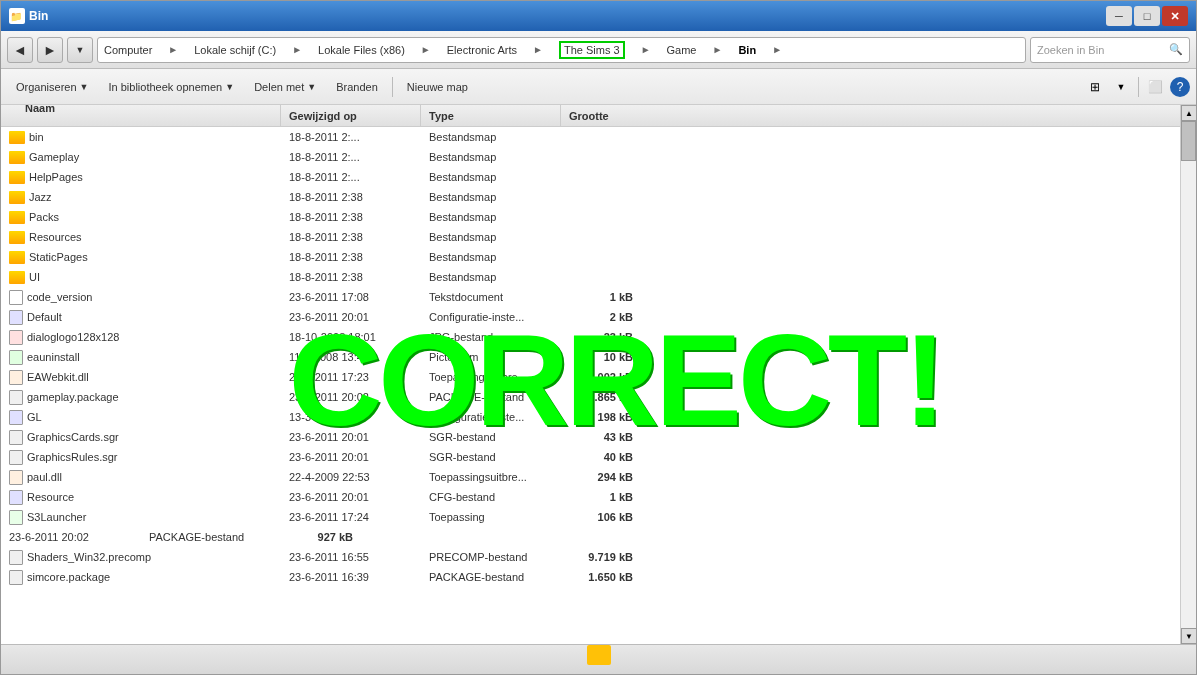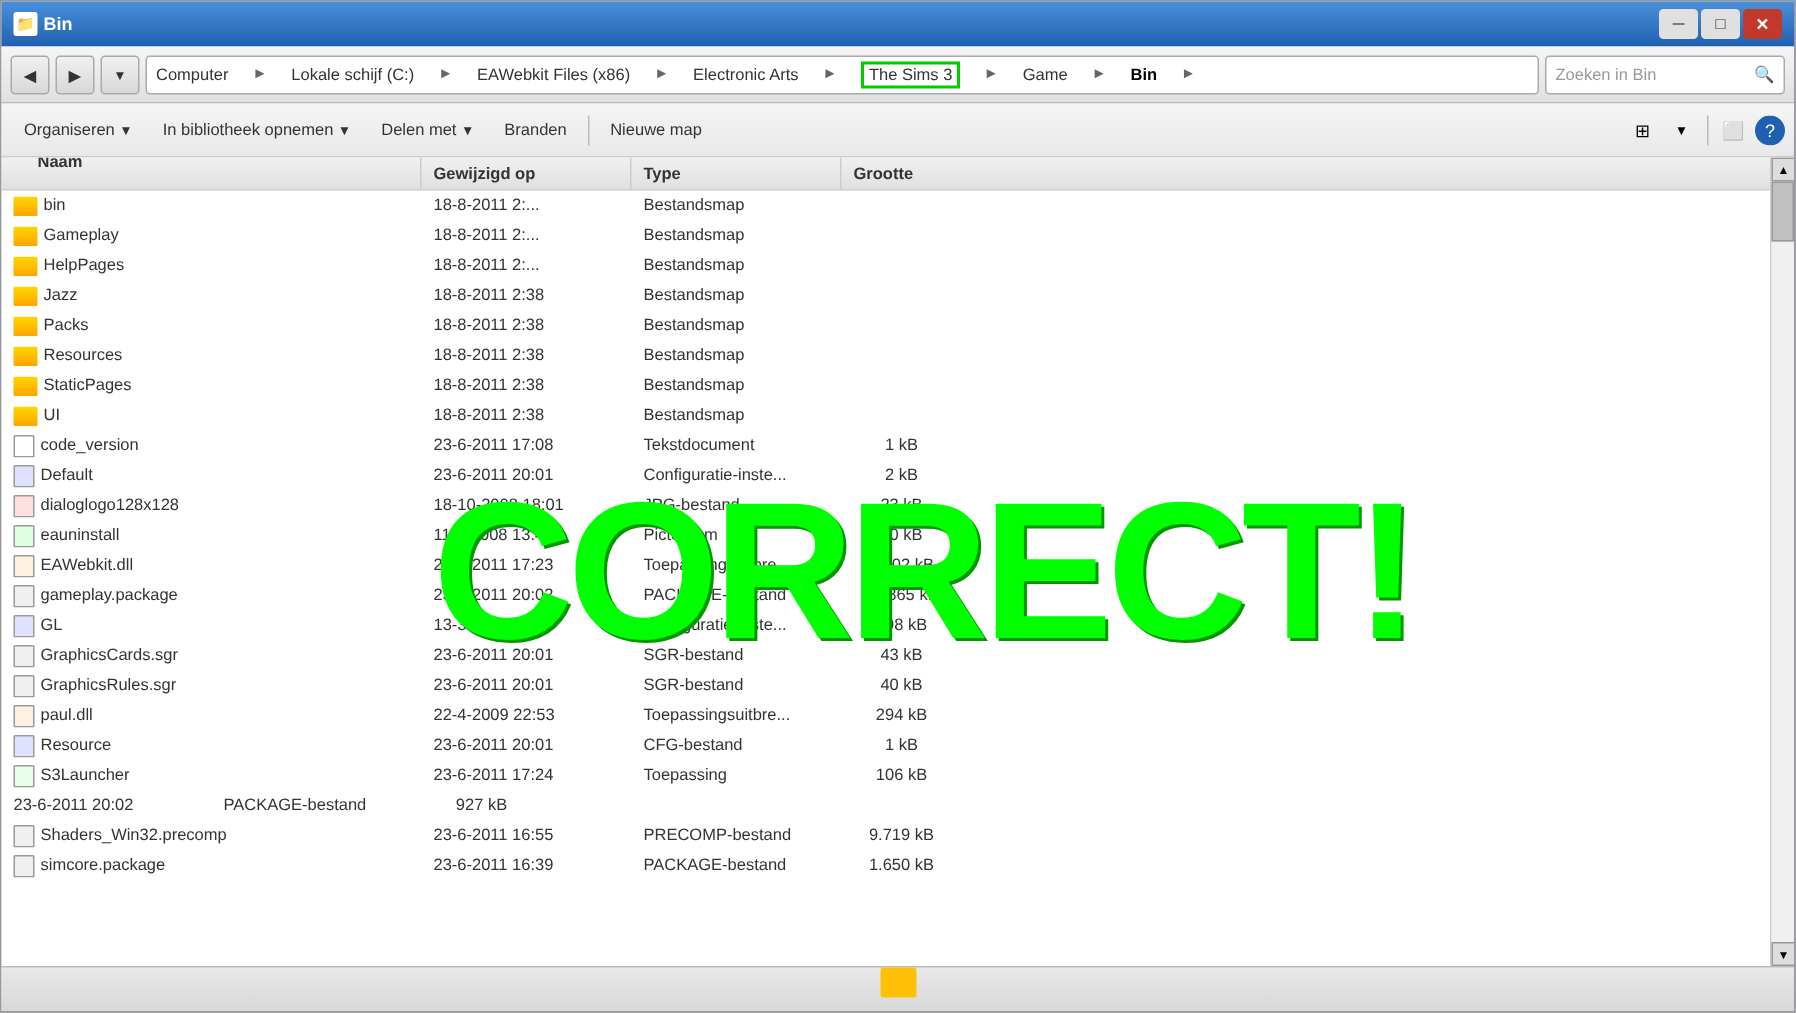--- a/index.html
+++ b/index.html
@@ -41,21 +41,21 @@
     .col-modified { width: 140px; padding: 0 8px; border-right: 1px solid #ccc; height: 100%; display: flex; align-items: center; }
     .col-type { width: 140px; padding: 0 8px; border-right: 1px solid #ccc; height: 100%; display: flex; align-items: center; }
     .col-size { width: 80px; padding: 0 8px; height: 100%; display: flex; align-items: center; }
 
     
     .file-list { flex: 1; overflow-y: auto; }
     .file-row { display: flex; align-items: center; height: 20px; font-size: 11px; color: #333; cursor: default; }
     .file-cell-name { width: 280px; padding: 0 4px 0 8px; display: flex; align-items: center; gap: 4px; white-space: nowrap; overflow: hidden; }
     .file-cell-modified { width: 140px; padding: 0 8px; white-space: nowrap; }
     .file-cell-type { width: 140px; padding: 0 8px; white-space: nowrap; overflow: hidden; text-overflow: ellipsis; }
-    .file-cell-size { width: 80px; padding: 0 8px; text-align: center; }
+    .file-cell-size { width: 80px; padding: 0 8px; text-align: right; font-weight: bold; }
 
     
     .file-list::-webkit-scrollbar { width: 16px; }
     .file-list::-webkit-scrollbar-track { background: #f0f0f0; }
     .file-list::-webkit-scrollbar-thumb { background: #b0b0b0; border: 1px solid #999; }
 
     
     .status-bar { height: 30px; background: linear-gradient(to bottom, #e8e8e8, #d8d8d8); border-top: 1px solid #bbb; display: flex; align-items: center; padding: 0 10px; gap: 10px; flex-shrink: 0; flex-direction: column; }
     .status-folder-icon { width: 24px; height: 20px; background: #ffc107; border-radius: 2px; flex-shrink: 0; }
     .status-text { font-size: 11px; color: #333; }
@@ -99,21 +99,21 @@
 
   <div class="nav-bar">
     <button class="nav-btn">◄</button>
     <button class="nav-btn">►</button>
     <button class="nav-btn" style="font-size:9px;">▼</button>
     <div class="breadcrumb-bar">
       <span class="bc-item">Computer</span>
       <span class="bc-arrow">►</span>
       <span class="bc-item">Lokale schijf (C:)</span>
       <span class="bc-arrow">►</span>
-      <span class="bc-item">EAWebkit Files (x86)</span>
+      <span class="bc-item">Lokale Files (x86)</span>
       <span class="bc-arrow">►</span>
       <span class="bc-item">Electronic Arts</span>
       <span class="bc-arrow">►</span>
       <span class="bc-highlight-box">The Sims 3</span>
       <span class="bc-arrow">►</span>
       <span class="bc-item">Game</span>
       <span class="bc-arrow">►</span>
       <span class="bc-item active">Bin</span>
       <span class="bc-arrow">►</span>
     </div>

